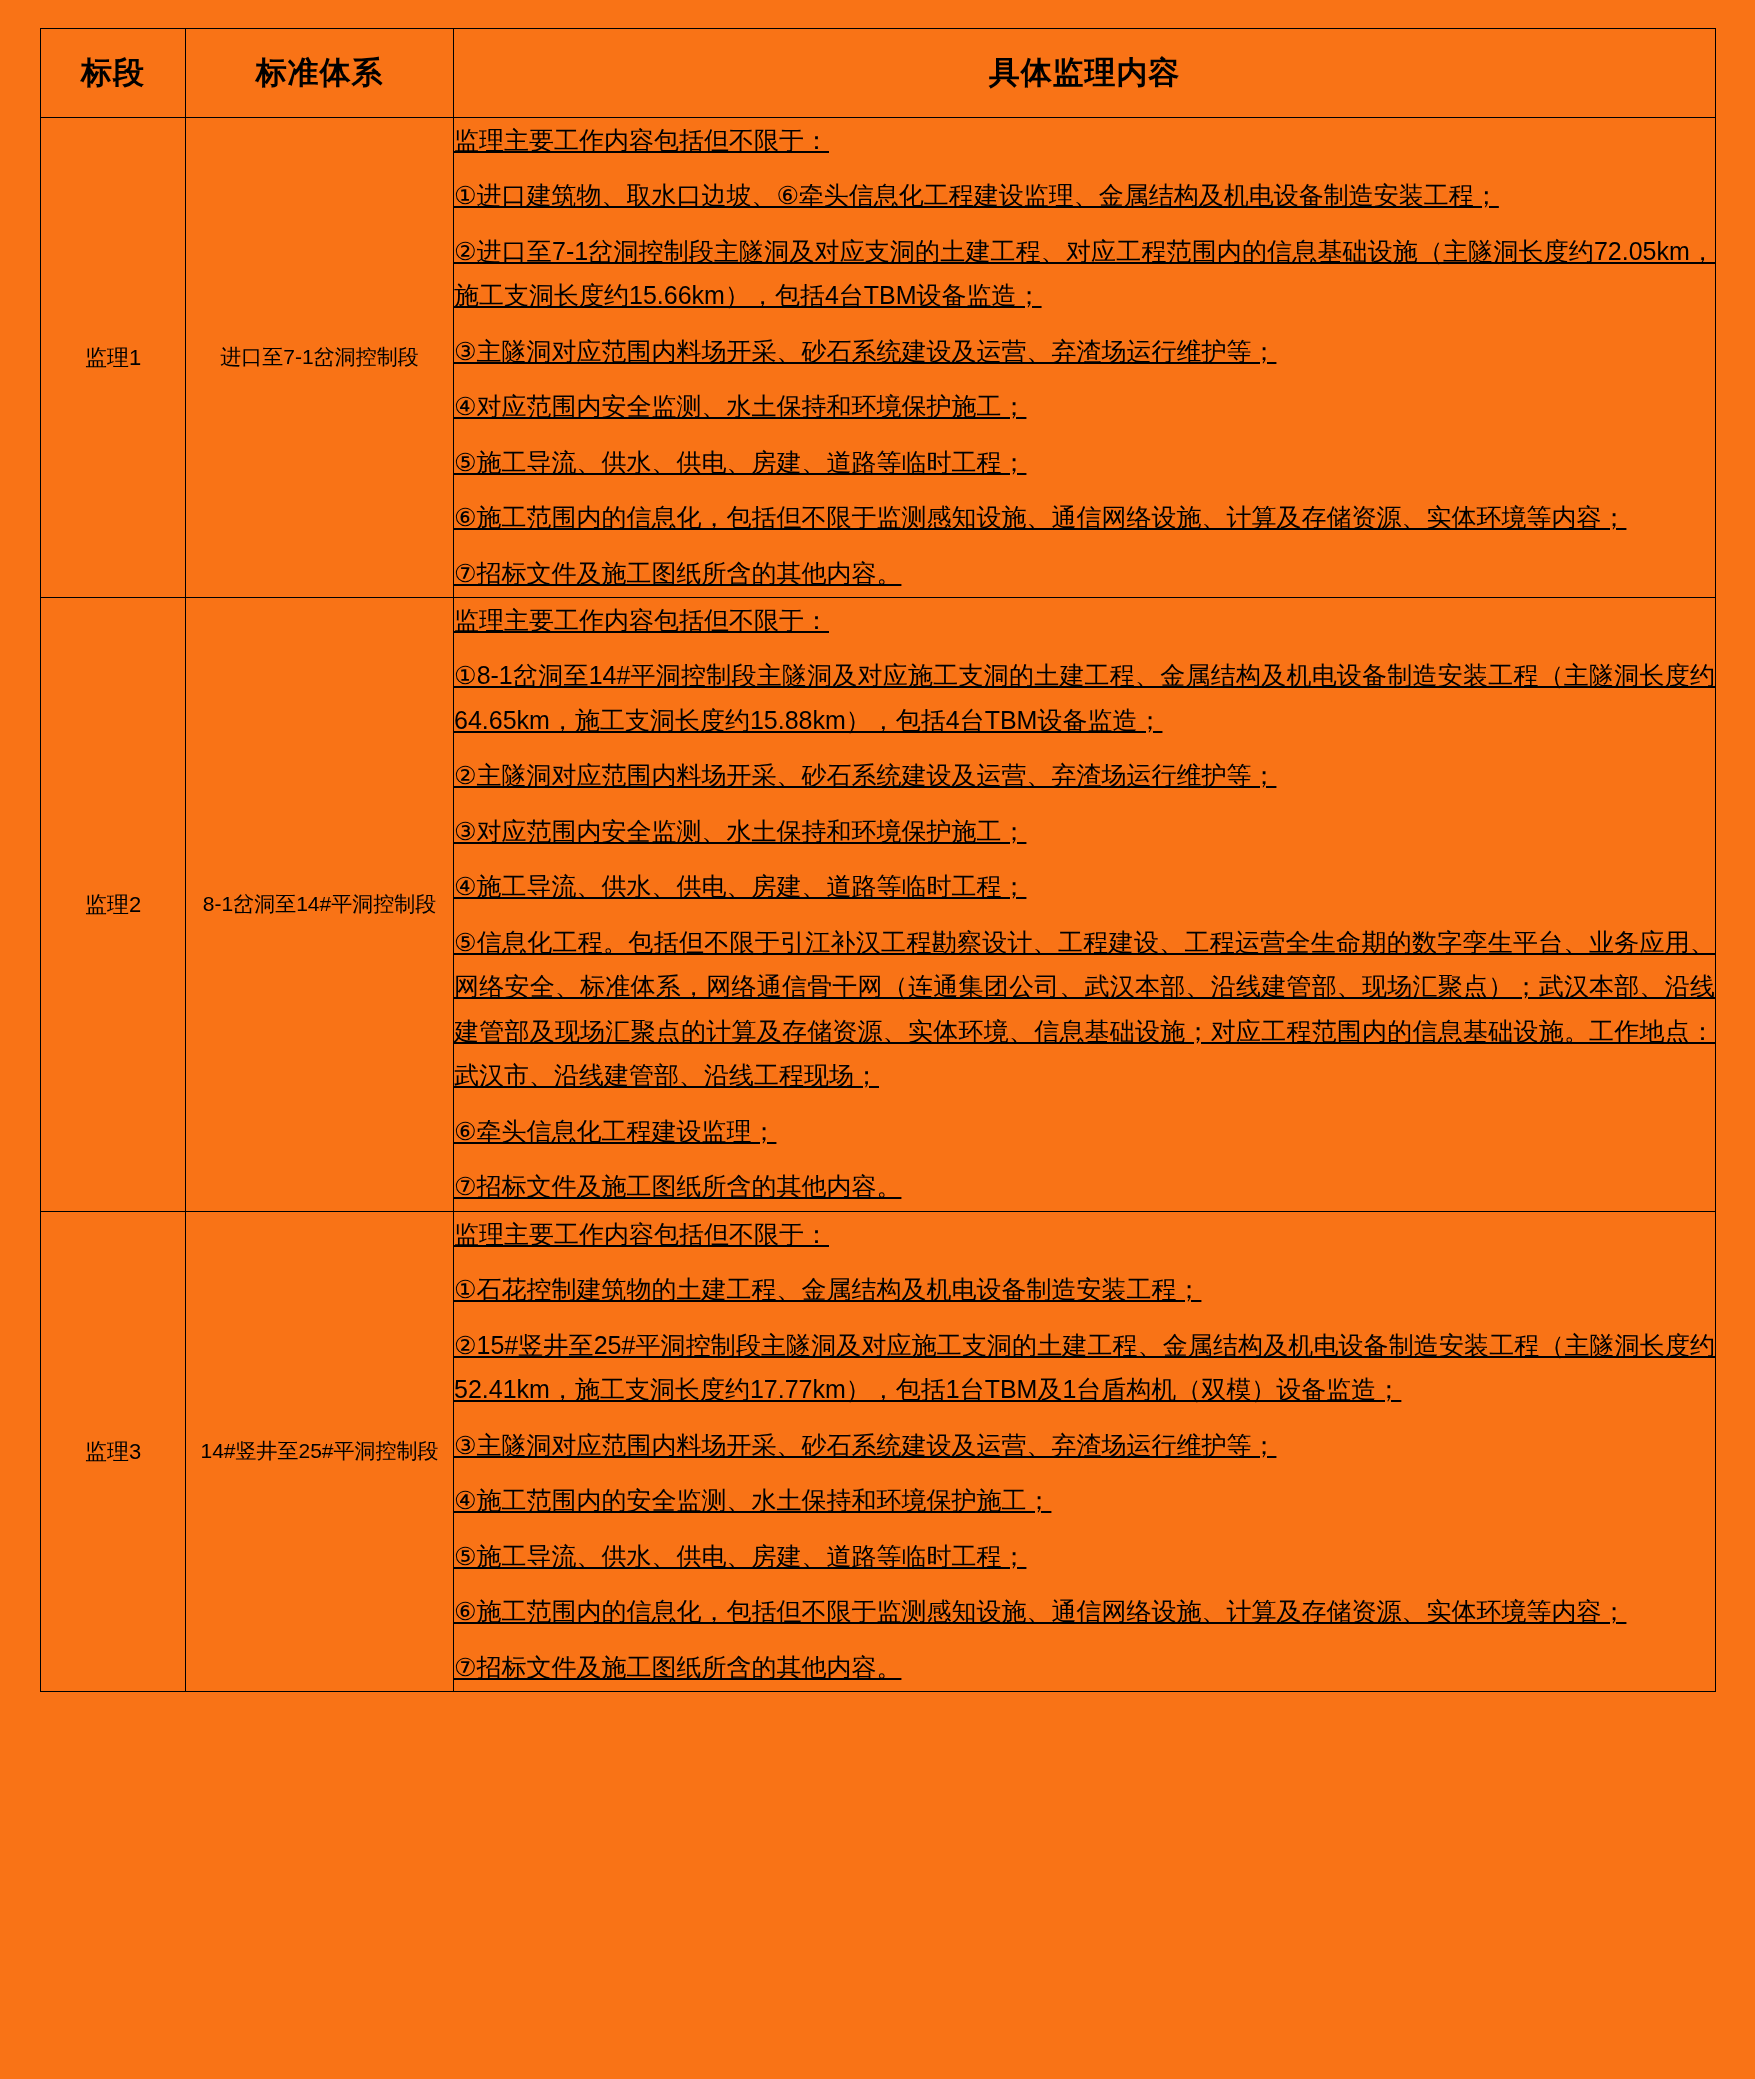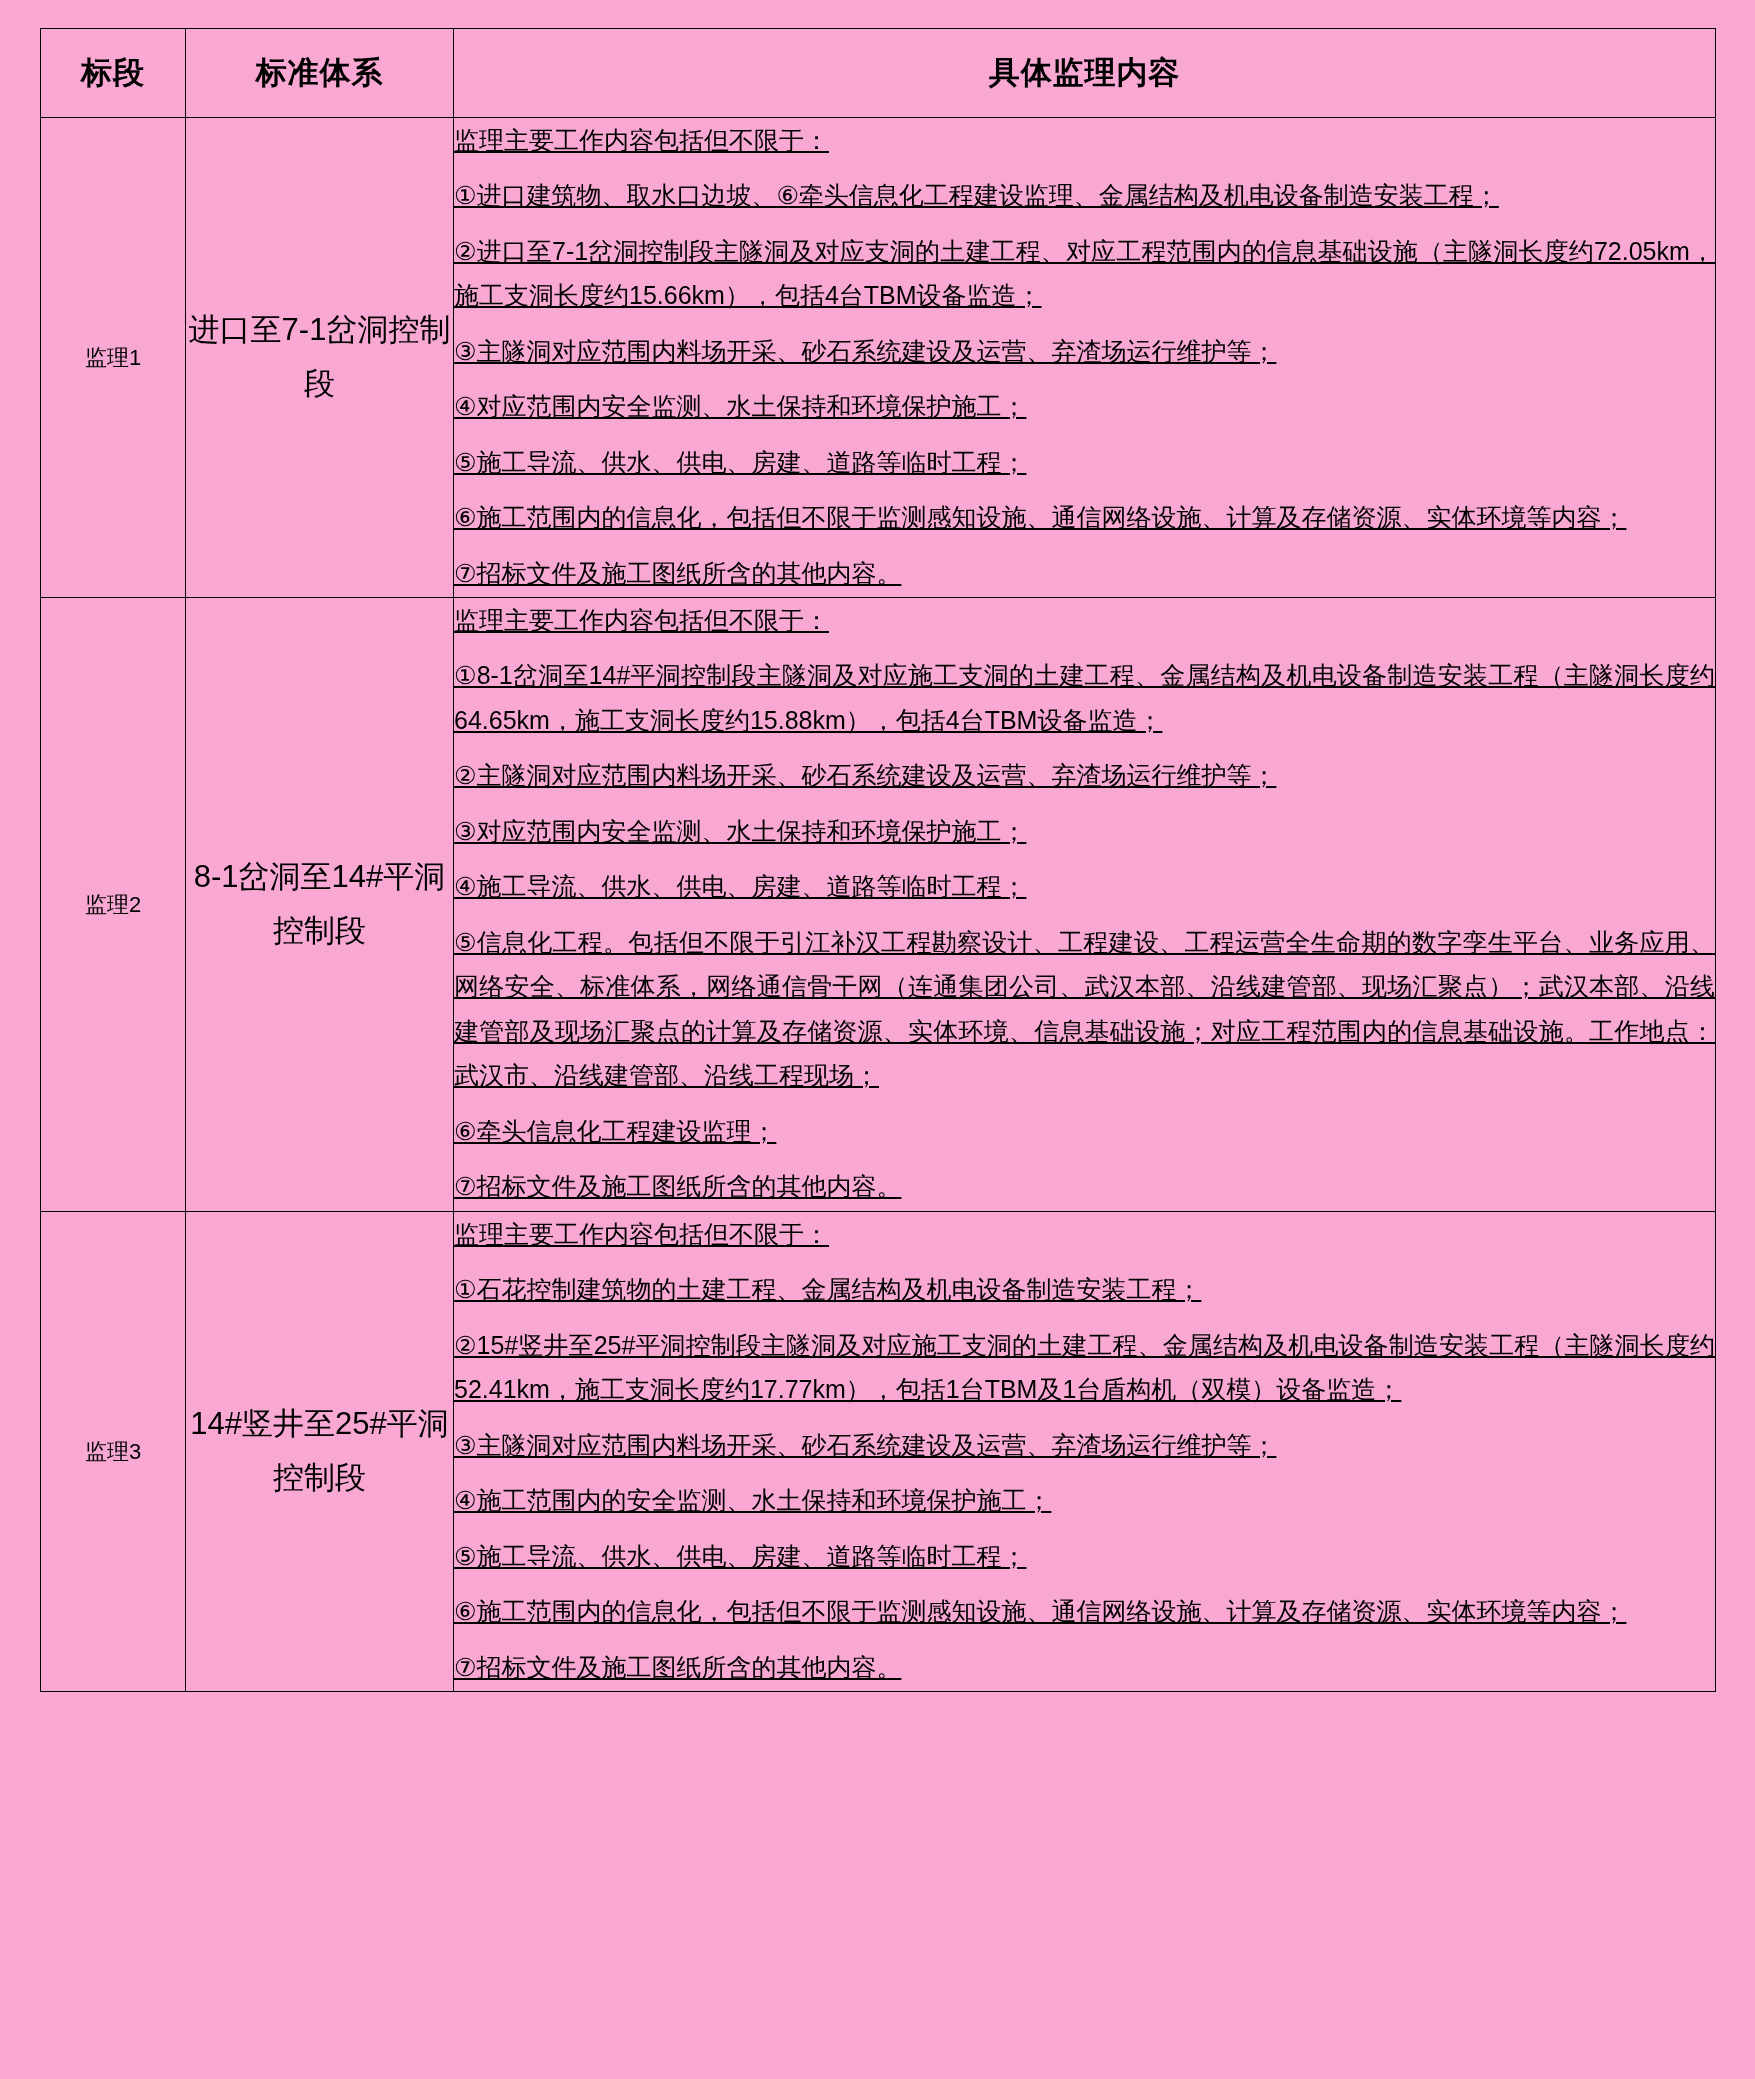--- a/index.html
+++ b/index.html
@@ -11,21 +11,21 @@
     width: 1756px;
     font-family: "Liberation Sans", "DejaVu Sans", sans-serif;
     color: #000000;
     -webkit-font-smoothing: antialiased;
   }
   .page {
     width: 1756px;
     min-height: 2079px;
     box-sizing: border-box;
     padding: 27.5px 40px 0 40px;
-    background: #f9a8d4;
+    background: #f97316;
   }
   table.spec-table {
     width: 1675px;
     border-collapse: collapse;
     table-layout: fixed;
     border: 1.8px solid #000000;
   }
   table.spec-table td,
   table.spec-table th {
     border: 1.8px solid #000000;
@@ -48,21 +48,21 @@
 
   td.lot-cell {
     text-align: center;
     font-size: 22px;
     line-height: 1.5;
     font-weight: normal;
     padding: 7.3px 3.7px;
   }
   td.scope-cell {
     text-align: center;
-    font-size: 31px;
+    font-size: 21px;
     line-height: 1.75;
     padding: 7.3px 14.7px;
   }
   td.detail-cell {
     text-align: left;
     font-size: 25px;
     line-height: 1.78;
     padding: 14.7px 20px 14.7px 22px;
     vertical-align: top;
     text-decoration: underline;

